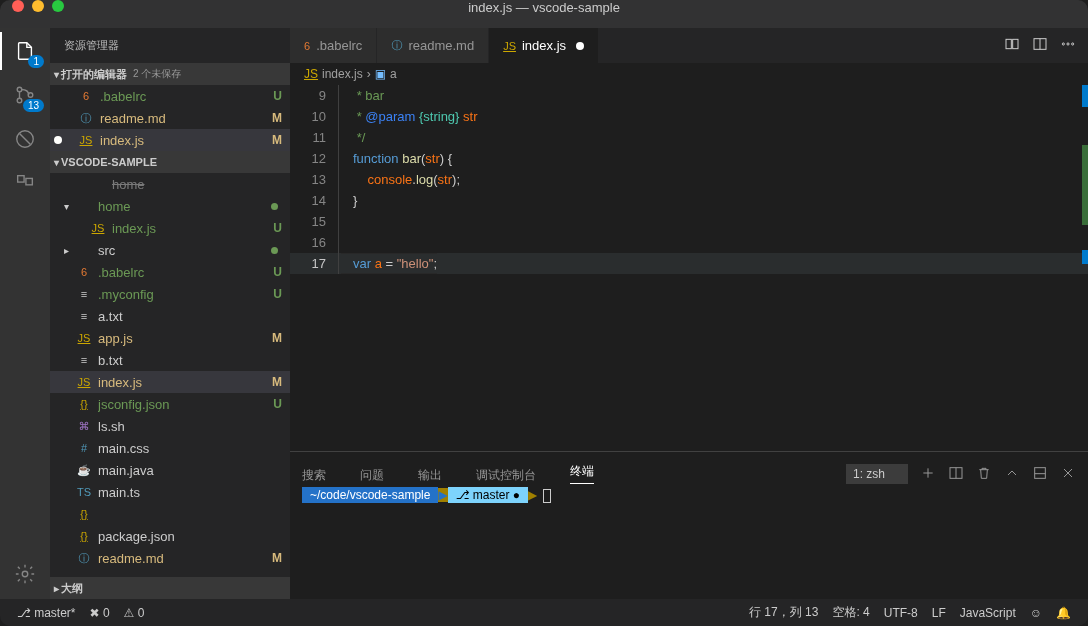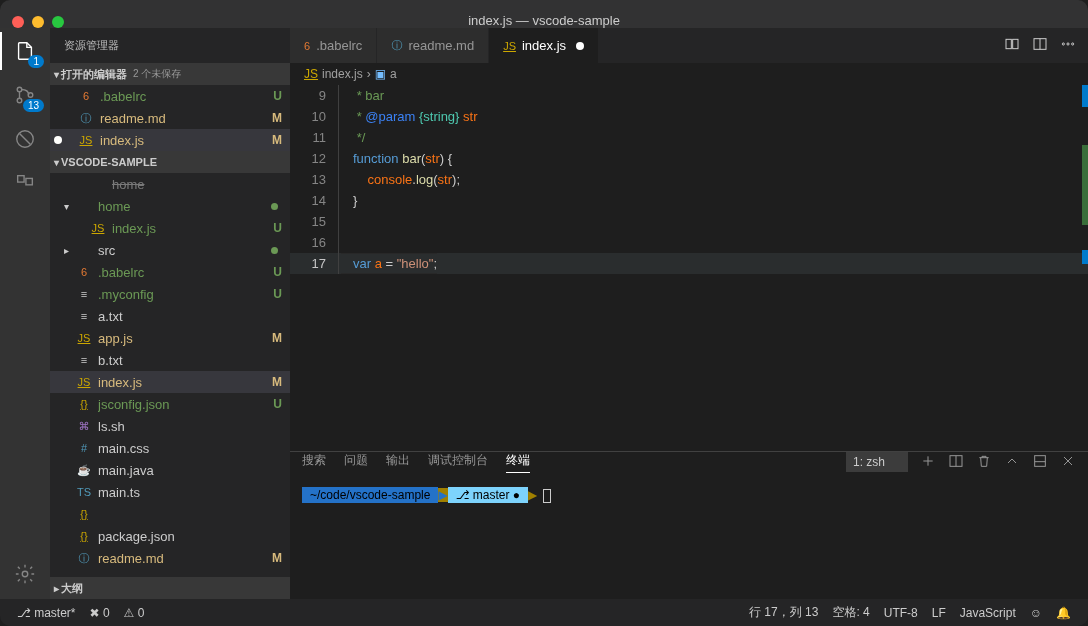--- a/index.html
+++ b/index.html
@@ -1,17 +1,17 @@
 <!DOCTYPE html>
 <html><head>
 <meta charset="utf-8">
 <style>
 * { margin: 0; padding: 0; box-sizing: border-box; font-family: -apple-system, "Segoe UI", sans-serif; }
 body { width: 1088px; height: 626px; background: #1e1e1e; color: #ccc; overflow: hidden; border-radius: 10px; }
-.titlebar { height: 28px; background: #323233; display: flex; align-items: flex-end; position: relative; }
+.titlebar { height: 28px; background: #323233; display: flex; align-items: flex-start; position: relative; }
 .traffic { display: flex; gap: 8px; padding-left: 12px; }
 .dot { width: 12px; height: 12px; border-radius: 50%; }
 .dot.red { background: #ff5f57; } .dot.yellow { background: #febc2e; } .dot.green { background: #28c840; }
 .title { position: absolute; left: 50%; transform: translateX(-50%); font-size: 13px; color: #ccc; }
 .main { display: flex; height: 571px; }
 .activitybar { width: 50px; background: #333333; display: flex; flex-direction: column; align-items: center; padding-top: 10px; gap: 18px; }
 .activitybar .icon { width: 26px; height: 26px; color: #858585; display: flex; align-items: center; justify-content: center; position: relative; }
 .activitybar .icon.active { color: #fff; }
 .activitybar .icon.active::before { content: ''; position: absolute; left: -12px; top: -6px; width: 2px; height: 38px; background: #fff; }
 .badge { position: absolute; bottom: -4px; right: -6px; background: #007acc; color: #fff; border-radius: 10px; font-size: 10px; padding: 1px 5px; }
@@ -53,26 +53,26 @@
 .k-keyword { color: #569cd6; }
 .k-fn { color: #dcdcaa; }
 .k-var { color: #f97316; }
 .k-str { color: #ce9178; }
 .k-type { color: #4ec9b0; }
 .minimap { position: absolute; right: 0; top: 0; width: 6px; height: 100%; }
 .minimap .m1 { position: absolute; right: 0; top: 0; width: 6px; height: 22px; background: #007acc; }
 .minimap .m2 { position: absolute; right: 0; top: 60px; width: 6px; height: 80px; background: #3a6e3a; }
 .minimap .m3 { position: absolute; right: 0; top: 165px; width: 6px; height: 14px; background: #007acc; }
 .panel { height: 148px; background: #1e1e1e; border-top: 1px solid #414141; display: flex; flex-direction: column; }
-.panel-tabs { height: 32px; display: flex; align-items: flex-start; padding: 0 12px; font-size: 12px; color: #969696; gap: 18px; }
+.panel-tabs { height: 32px; display: flex; align-items: flex-end; padding: 0 12px; font-size: 12px; color: #969696; gap: 34px; }
 .panel-tabs .pt.active { color: #fff; border-bottom: 1px solid #fff; padding-bottom: 3px; }
 .panel-tabs .pright { margin-left: auto; display: flex; align-items: center; gap: 12px; }
 .term-select { background: #3c3c3c; border: 1px solid #3c3c3c; color: #ccc; font-size: 12px; padding: 2px 22px 2px 6px; position: relative; }
 .term-body { flex: 1; padding: 4px 12px; font-family: Menlo, Consolas, monospace; font-size: 12px; }
-.prompt-path { background: #2472c8; color: #000000; padding: 1px 8px; }
+.prompt-path { background: #2472c8; color: #ffffff; padding: 1px 8px; }
 .prompt-arrow1 { color: #2472c8; background: #a08000; }
 .prompt-branch { background: #7dd3fc; color: #000; padding: 1px 8px; }
 .prompt-arrow2 { color: #a08000; }
 .cursor-box { display: inline-block; width: 8px; height: 14px; border: 1px solid #ccc; margin-left: 6px; vertical-align: middle; }
 .statusbar { height: 27px; background: #252526; display: flex; align-items: center; font-size: 12px; color: #ccc; padding: 0 10px; }
 .statusbar .sitem { padding: 0 7px; display: flex; align-items: center; gap: 4px; }
 .statusbar .sright { margin-left: auto; display: flex; }
 svg { width: 22px; height: 22px; stroke: currentColor; fill: none; stroke-width: 1.5; }
 .s16 svg { width: 16px; height: 16px; }
 .yellow-i { color: #cca700; text-decoration: underline; }

